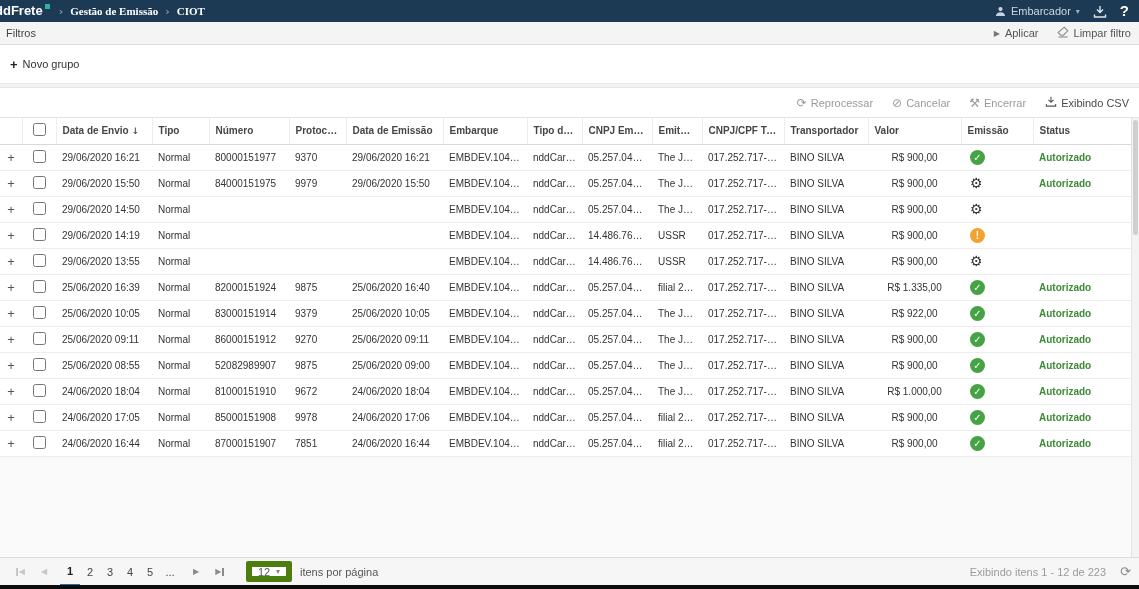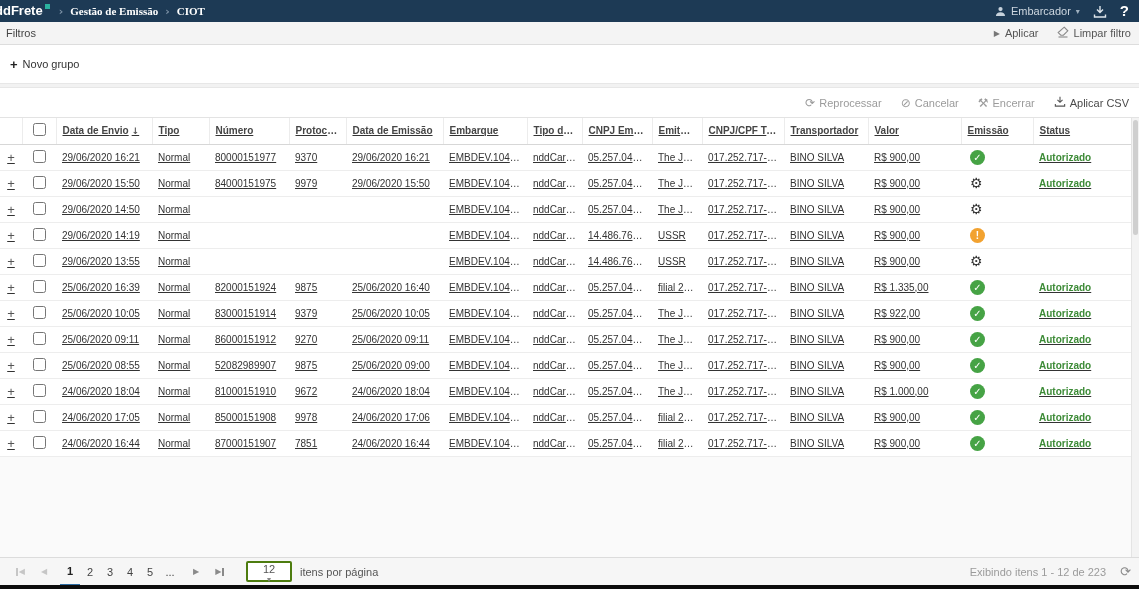--- a/index.html
+++ b/index.html
@@ -34,50 +34,50 @@
   .panel-gap{height:5px;background:#f2f2f2;border-top:1px solid #e7e7e7;border-bottom:1px solid #e7e7e7;flex:none;}
 
   
   .actionsbar{height:29px;background:#fff;display:flex;align-items:center;justify-content:flex-end;gap:19px;padding-right:10px;font-size:11px;flex:none;}
   .alink{display:flex;align-items:center;gap:4px;color:#9b9b9b;cursor:pointer;}
   .alink.primary{color:#4a4a4a;}
   .alink .gic{font-family:"DejaVu Sans",sans-serif;font-size:12px;line-height:12px;}
 
   
   .grid{flex:1;position:relative;background:#fafafa;overflow:hidden;border-top:1px solid #e3e3e3;}
-  table{border-collapse:collapse;table-layout:fixed;width:1131px;background:#fff;text-decoration:underline;}
+  table{border-collapse:collapse;table-layout:fixed;width:1131px;background:#fff;}
   col.w0{width:22px}col.w1{width:34px}col.w2{width:96px}col.w3{width:57px}col.w4{width:80px}col.w5{width:57px}col.w6{width:97px}col.w7{width:84px}col.w8{width:55px}col.w9{width:70px}col.w10{width:50px}col.w11{width:82px}col.w12{width:84px}col.w13{width:93px}col.w14{width:72px}col.w15{width:98px}
   thead th{height:26px;background:#fff;border-bottom:1px solid #d7d7d7;border-right:1px solid #ececec;font-weight:bold;font-size:10px;color:#454545;text-align:left;padding:0 6px;overflow:hidden;white-space:nowrap;text-overflow:ellipsis;cursor:pointer;}
   thead th:last-child{border-right:none;}
   .sort-ic{font-family:"DejaVu Sans",sans-serif;font-size:9px;color:#555;margin-left:3px;}
   tbody td{height:26px;border-bottom:1px solid #ededed;font-size:10px;color:#333;padding:0 6px;white-space:nowrap;overflow:hidden;text-overflow:ellipsis;background:#fff;}
   .c-plus{text-align:center;}
   .plus-ic{font-size:13px;color:#555;cursor:pointer;}
   .c-check{text-align:center;}
   input[type=checkbox]{width:13px;height:13px;cursor:pointer;}
-  .c-valor{text-align:left;}
+  .c-valor{text-align:center;}
   .c-emissao{padding-left:9px;}
   .c-status{color:var(--authorized-text,#3d8b37);font-weight:bold;}
   .em-ic{display:inline-block;vertical-align:middle;}
   .em-check{width:15px;height:15px;border-radius:50%;background:var(--check-bg,#46a345);color:#fff;font-size:10px;line-height:15px;text-align:center;font-weight:bold;font-family:"DejaVu Sans",sans-serif;}
   .em-gear{font-size:14px;color:var(--gear-color,#333);font-family:"DejaVu Sans",sans-serif;line-height:15px;}
   .em-warning{width:15px;height:15px;border-radius:50%;background:var(--warning-bg,#f2a230);color:#fff;font-weight:bold;font-size:10px;line-height:15px;text-align:center;}
   .vscroll{position:absolute;top:0;right:0;bottom:0;width:8px;background:#f3f3f3;border-left:1px solid #e4e4e4;}
   .vthumb{position:absolute;top:2px;left:1px;width:5px;height:115px;background:#cfcfcf;border-radius:3px;cursor:pointer;}
 
   
   .pager{height:28px;background:#f6f6f6;border-top:1px solid #dcdcdc;display:flex;align-items:center;padding:0 8px;font-size:11px;color:#555;flex:none;}
   .pbtn{width:24px;height:28px;display:flex;align-items:center;justify-content:center;cursor:pointer;color:#8a8a8a;}
   .pbtn.disabled{color:#c6c6c6;cursor:default;}
   .pbtn .tri{font-family:"DejaVu Sans",sans-serif;font-size:8px;}
   .pbtn .vbar{width:1.5px;height:8px;background:currentColor;margin:0 1px;}
   .pages{display:flex;align-items:center;margin:0 4px;}
   .page{min-width:20px;height:28px;display:flex;align-items:center;justify-content:center;padding:0 4px;cursor:pointer;color:#444;}
   .page.active{font-weight:bold;color:#222;border-bottom:2px solid var(--active-page,#2d6ca2);}
-  .size-select{width:46px;height:21px;border:2px solid #4d7c0f;border-radius:2px;background:#fff;display:flex;align-items:center;justify-content:space-between;padding:0 6px;margin:0 8px 0 14px;cursor:pointer;flex-direction:column;}
+  .size-select{width:46px;height:21px;border:6px solid #4d7c0f;border-radius:2px;background:#fff;display:flex;align-items:center;justify-content:space-between;padding:0 6px;margin:0 8px 0 14px;cursor:pointer;}
   .size-caret{font-family:"DejaVu Sans",sans-serif;font-size:8px;color:#888;}
   .pager-info{margin-left:auto;display:flex;align-items:center;gap:14px;color:#9b9b9b;}
   .refresh{font-family:"DejaVu Sans",sans-serif;font-size:13px;color:#8a8a8a;cursor:pointer;}
 
   .bottom-strip{height:4px;background:#0c0c0c;flex:none;}
 </style>
 </head>
 <body>
 
 <div class="app">
@@ -154,21 +154,21 @@
       <span class="gic">⚒</span>
       <span>Encerrar</span>
     </span>
     <span class="alink primary">
       <span>
         <svg width="12" height="11" viewBox="0 0 14 13">
             <path d="M7 1v6M4 4.5L7 7.5l3-3" stroke="#555" fill="none" stroke-width="1.3"></path>
             <path d="M1.5 9.5V12h11V9.5" stroke="#555" fill="none" stroke-width="1.3"></path>
           </svg>
       </span>
-      <span>Aplicar CSV</span>
+      <span>Exibindo CSV</span>
     </span>
   </div>
 
   <div class="grid">
     <table>
       <colgroup>
         <col class="w0">
           <col class="w1">
           <col class="w2">
           <col class="w3">

